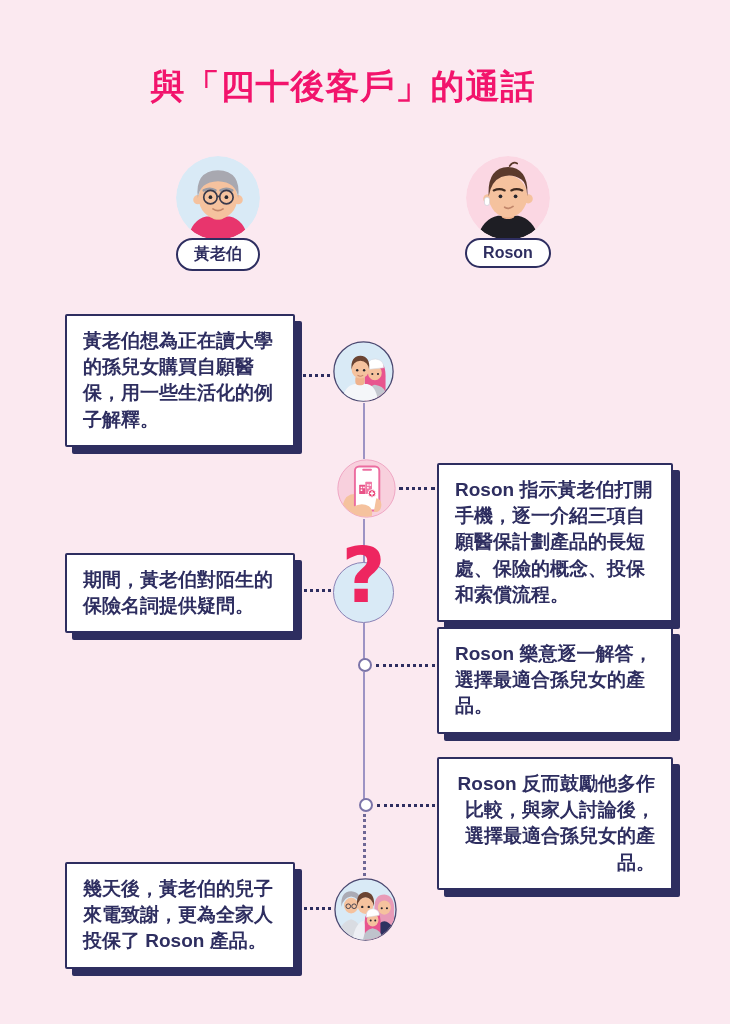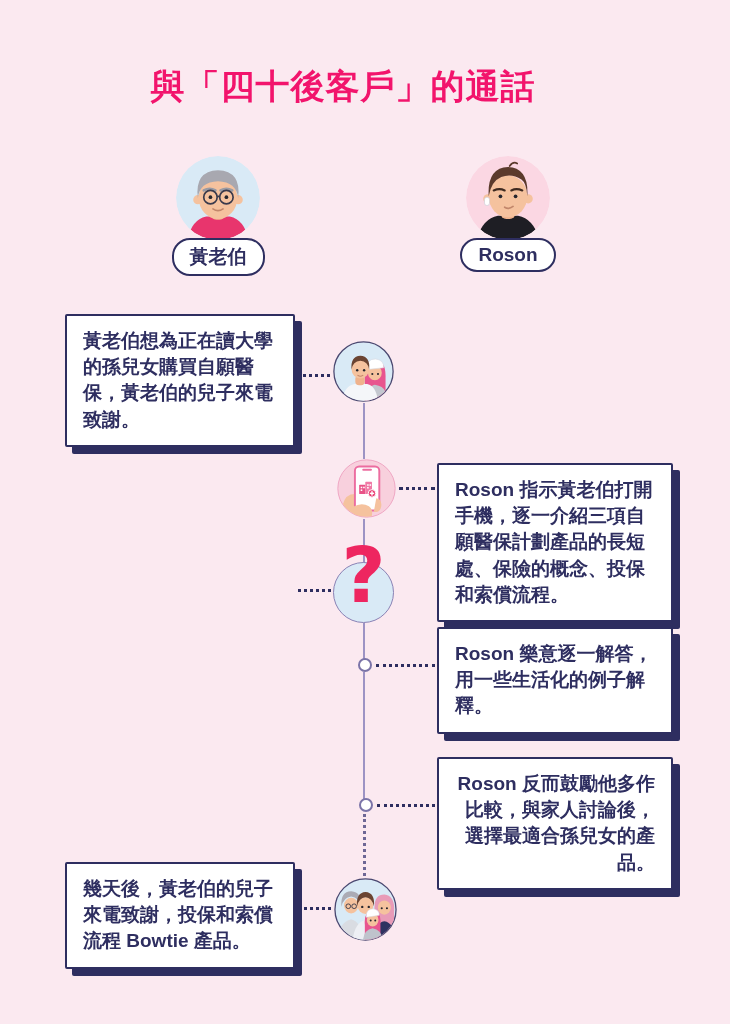--- a/index.html
+++ b/index.html
@@ -15,21 +15,21 @@
     position:absolute; top:64px; left:0; width:686px;
     text-align:center; color:#F2146C;
     font-size:34px; font-weight:800; letter-spacing:1px;
   }
 
   .participant { position:absolute; width:120px; display:flex; flex-direction:column; align-items:center; }
   .avatar-circle { width:84px; height:84px; border-radius:50%; overflow:hidden; }
   .avatar-circle svg { display:block; width:100%; height:100%; }
   .avatar-label {
     margin-top:-2px; background:#FFFFFF; border:2px solid #2E2E60; border-radius:18px;
-    padding:4px 16px; color:#2E2E60; font-weight:bold; font-size:19px; z-index:3; position:relative;
+    padding:4px 16px; color:#2E2E60; font-weight:bold; font-size:16px; z-index:3; position:relative;
     white-space:nowrap;
   }
 
   .speech-box {
     position:absolute; background:#FFFFFF;
     border:2px solid #2E2E60; border-radius:2px;
     box-shadow:7px 7px 0 #2E2E60;
     padding:12px 16px; color:#2E2E60;
     font-weight:bold; font-size:19px; line-height:1.38;
     word-break:break-word;
@@ -224,25 +224,26 @@
         <path d="M49 74 Q47 52 61 51 Q75 52 73 72 L73 97 L49 97 Z" fill="#E8558F"></path>
         <ellipse cx="61" cy="66" rx="9" ry="10" fill="#F5C29E"></ellipse>
         <path d="M51 61 Q51 49 62 49 Q72 51 71 59 L51 62 Z" fill="#FFFFFF" stroke="#D8DCE4" stroke-width="0.8"></path>
         <circle cx="58" cy="67" r="1.5" fill="#26262E"></circle>
         <circle cx="65" cy="67" r="1.5" fill="#26262E"></circle>
         <path d="M46 97 Q48 81 61 79 Q74 81 77 97 Z" fill="#BFC3CC"></path>
       </g>
     </svg>
   </div>
 
-  <div class="speech-box" style="left:65px;  top:314px; width:230px;">黃老伯想為正在讀大學的孫兒女購買自願醫保，黃老伯的兒子來電致謝。</div>
+  <div class="speech-box" style="left:65px;  top:314px; width:230px;">黃老伯想為正在讀大學的孫兒女購買自願醫保，用一些生活化的例子解釋。</div>
   <div class="speech-box" style="left:437px; top:424px; width:236px;margin-top:39px;">Roson 指示黃老伯打開手機，逐一介紹三項自願醫保計劃產品的長短處、保險的概念、投保和索償流程。</div>
-  <div class="speech-box" style="left:437px; top:627px; width:236px;">Roson 樂意逐一解答，用一些生活化的例子解釋。</div>
+  <div class="speech-box" style="left:65px;  top:553px; width:230px;">期間，黃老伯對陌生的保險名詞提供疑問。</div>
+  <div class="speech-box" style="left:437px; top:627px; width:236px;">Roson 樂意逐一解答，選擇最適合孫兒女的產品。</div>
   <div class="speech-box" style="left:437px; top:757px; width:236px;text-align:right;">Roson 反而鼓勵他多作比較，與家人討論後，選擇最適合孫兒女的產品。</div>
-  <div class="speech-box" style="left:65px;  top:862px; width:230px;">幾天後，黃老伯的兒子來電致謝，投保和索償流程 Bowtie 產品。</div>
+  <div class="speech-box" style="left:65px;  top:862px; width:230px;">幾天後，黃老伯的兒子來電致謝，更為全家人投保了 Roson 產品。</div>
 
   <div class="conn" style="left:298px; top:374px; width:32px;"></div>
   <div class="conn" style="left:399px; top:487px; width:36px;"></div>
   <div class="conn" style="left:298px; top:589px; width:33px;"></div>
   <div class="conn" style="left:376px; top:664px; width:59px;"></div>
   <div class="conn" style="left:377px; top:804px; width:58px;"></div>
   <div class="conn" style="left:299px; top:907px; width:32px;"></div>
 
 </div>
 

